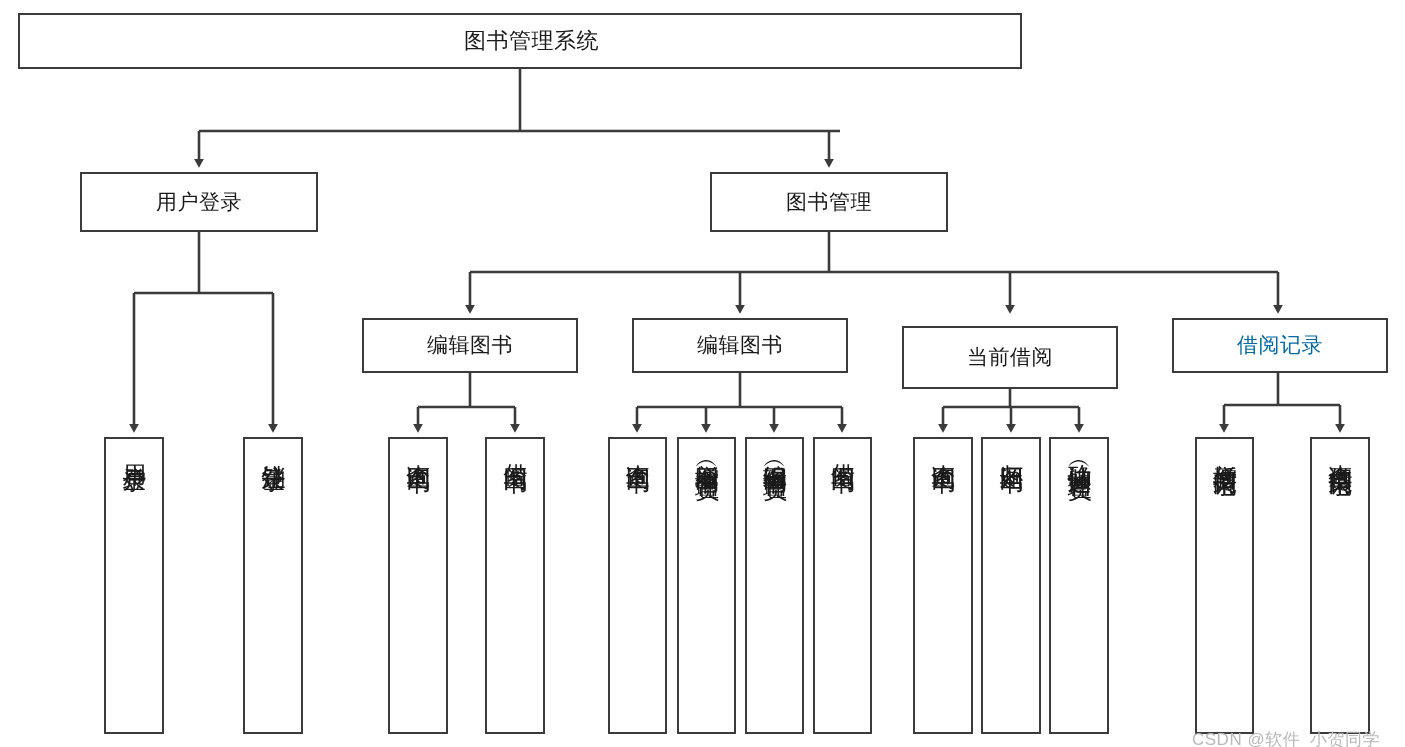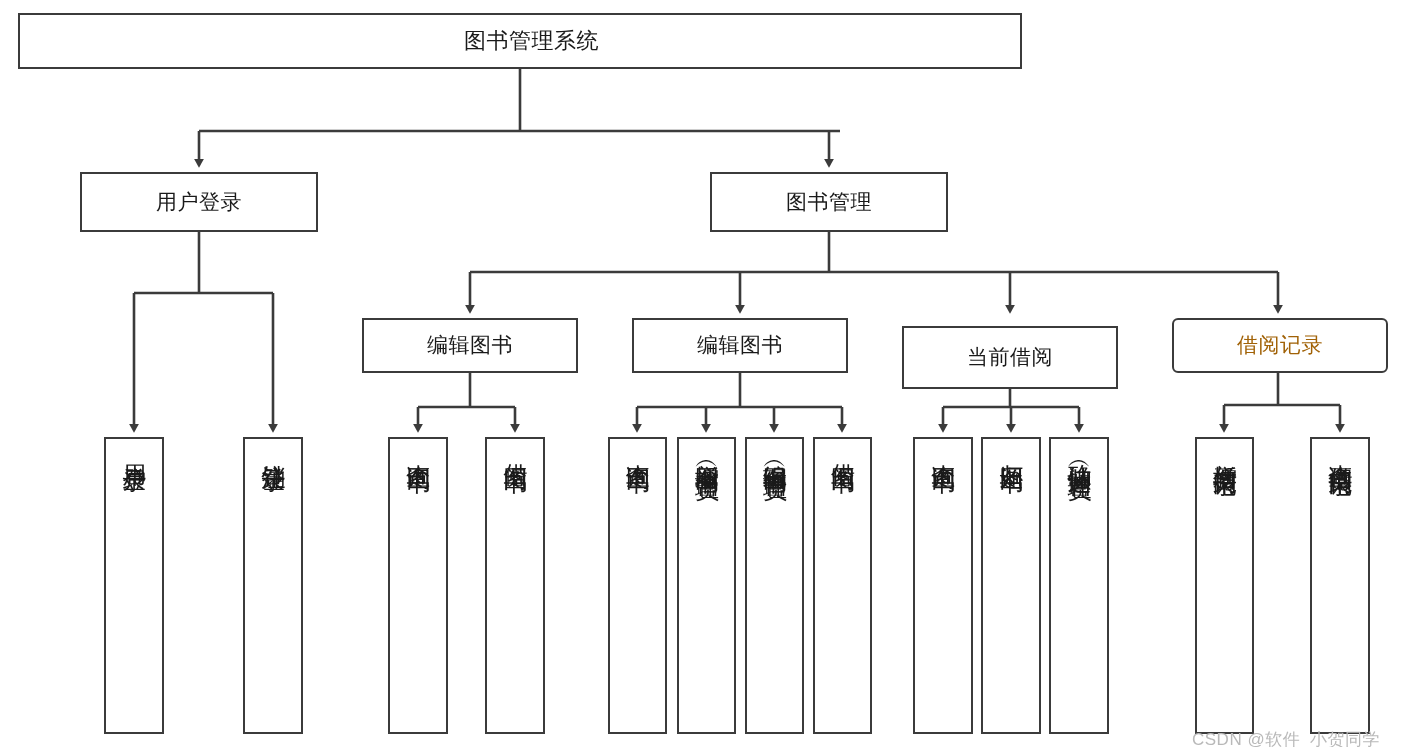--- a/index.html
+++ b/index.html
@@ -140,21 +140,21 @@
 
   <div class="node horiz" style="left: 362px; top: 318px; width: 216px; height: 55px; border-color: rgb(59, 59, 59); background: rgb(255, 255, 255); color: rgb(26, 26, 26);">
     <span class="label">编辑图书</span>
   </div>
   <div class="node horiz" style="left: 632px; top: 318px; width: 216px; height: 55px; border-color: rgb(59, 59, 59); background: rgb(255, 255, 255); color: rgb(26, 26, 26);">
     <span class="label">编辑图书</span>
   </div>
   <div class="node horiz" style="left: 902px; top: 326px; width: 216px; height: 63px; border-color: rgb(59, 59, 59); background: rgb(255, 255, 255); color: rgb(26, 26, 26);">
     <span class="label">当前借阅</span>
   </div>
-  <div class="node horiz" style="left: 1172px; top: 318px; width: 216px; height: 55px; border-color: rgb(59, 59, 59); background: rgb(255, 255, 255); color: #a16207; border-radius: 6px;">
+  <div class="node horiz" style="left: 1172px; top: 318px; width: 216px; height: 55px; border-color: rgb(59, 59, 59); background: rgb(255, 255, 255); color: #0369a1;">
     <span class="label">借阅记录</span>
   </div>
 
   <div class="node vert" style="left: 104px; top: 437px; width: 60px; height: 297px; border-color: rgb(59, 59, 59); background: rgb(255, 255, 255); color: rgb(26, 26, 26);">
     <span class="label">用户登录</span>
   </div>
   <div class="node vert" style="left: 243px; top: 437px; width: 60px; height: 297px; border-color: rgb(59, 59, 59); background: rgb(255, 255, 255); color: rgb(26, 26, 26);">
     <span class="label">注销登录</span>
   </div>
   <div class="node vert" style="left: 388px; top: 437px; width: 60px; height: 297px; border-color: rgb(59, 59, 59); background: rgb(255, 255, 255); color: rgb(26, 26, 26);">

